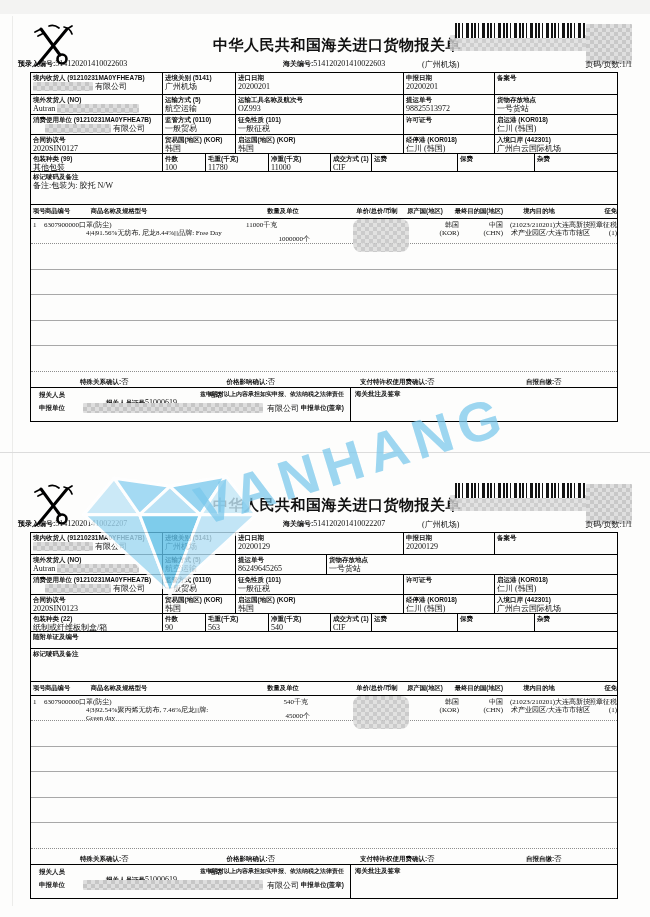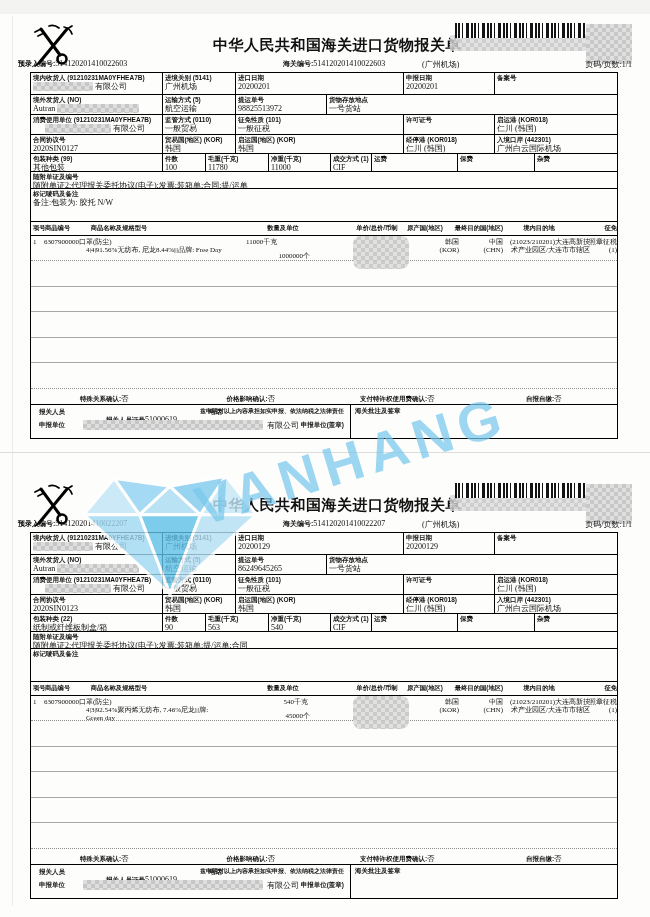--- a/index.html
+++ b/index.html
@@ -133,20 +133,24 @@
 
     <div class="row" style="height:19px">
       <div class="cell" style="width:132px">
         <div class="lab">境外发货人 (NO)</div>
         <div class="val"><span>Autran</span> <span class="mosaic" style="width:82px;height:9px"></span></div>
       </div>
       <div class="cell" style="width:73px">
         <div class="lab">运输方式 (5)</div>
         <div class="val">航空运输</div>
       </div>
+      <div class="cell" style="width:168px">
+        <div class="lab">运输工具名称及航次号</div>
+        <div class="val">OZ993</div>
+      </div>
       <div class="cell" style="width:91px">
         <div class="lab">提运单号</div>
         <div class="val">98825513972</div>
       </div>
       <div class="cell grow">
         <div class="lab">货物存放地点</div>
         <div class="val">一号货站</div>
       </div>
     </div>
 
@@ -224,26 +228,20 @@
       <div class="cell" style="width:77px">
         <div class="lab">保费</div>
         <div class="val"></div>
       </div>
       <div class="cell grow">
         <div class="lab">杂费</div>
         <div class="val"></div>
       </div>
     </div>
 
-    <div class="row" style="height:16px">
-      <div class="cell grow last">
-        <div class="lab">随附单证及编号</div>
-        <div class="val">随附单证2:代理报关委托协议(电子);发票;装箱单;合同;提/运单</div>
-      </div>
-    </div>
 
     <div class="row" style="height:32px">
       <div class="cell grow last">
         <div class="lab">标记唛码及备注</div>
         <div class="val">备注:包装为: 胶托 N/W</div>
       </div>
     </div>
 
     <div class="gh">
       <span style="left:2px">项号</span>
@@ -458,21 +456,20 @@
       </div>
       <div class="cell grow">
         <div class="lab">杂费</div>
         <div class="val"></div>
       </div>
     </div>
 
     <div class="row" style="height:16px">
       <div class="cell grow last">
         <div class="lab">随附单证及编号</div>
-        <div class="val">随附单证2:代理报关委托协议(电子);发票;装箱单;提/运单;合同</div>
       </div>
     </div>
 
     <div class="row" style="height:32px">
       <div class="cell grow last">
         <div class="lab">标记唛码及备注</div>
       </div>
     </div>
 
     <div class="gh">

